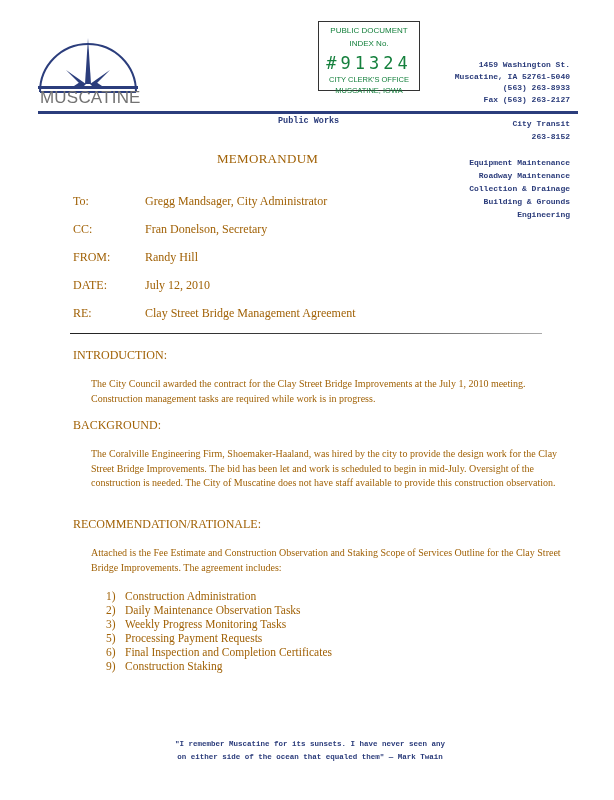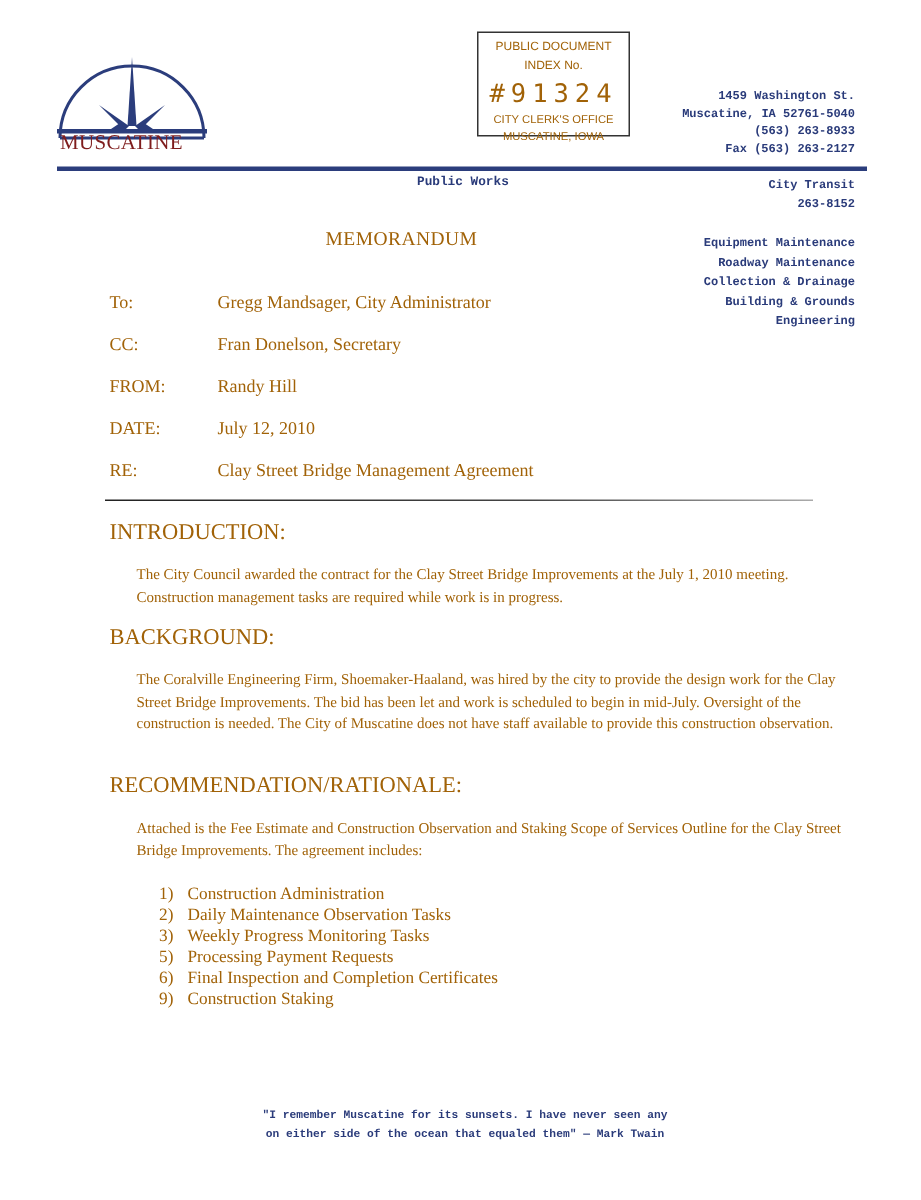--- a/index.html
+++ b/index.html
@@ -3,47 +3,47 @@
 <meta charset="utf-8">
 <style>
   html, body { margin: 0; padding: 0; background: #ffffff; }
   body { width: 614px; height: 800px; position: relative; overflow: hidden; }
   .serif { font-family: "Liberation Serif", "DejaVu Serif", serif; color: #a16207; }
   .brand { font-family: Liberation Mono, monospace; color: #2a3b7a; font-weight: bold; }
   .abs { position: absolute; }
 
   
   .logo { left: 36px; top: 32px; width: 104px; height: 78px; }
-  .logo-word { left: 40px; top: 88px; font-family: Liberation Serif, serif; font-size: 14px; color: #7f1d1d; letter-spacing: 0.2px; }
+  .logo-word { left: 40px; top: 88px; font-family: Liberation Sans, sans-serif; font-size: 17px; color: #737373; letter-spacing: 0.2px; }
 
   
   .header-rule { left: 38px; top: 111px; width: 540px; height: 3px; background: #2b3d7c; }
 
   
-  .stamp { left: 318px; top: 21px; width: 100px; height: 68px; border: 1.5px solid #333; font-family: "Liberation Sans", sans-serif; color: #a16207; text-align: center; }
+  .stamp { left: 318px; top: 21px; width: 100px; height: 68px; border: 1.5px solid #333; font-family: "Liberation Sans", sans-serif; color: #15803d; text-align: center; }
   .stamp .l1 { font-size: 8px; margin-top: 4px; line-height: 9px; }
   .stamp .num { font-size: 17px; letter-spacing: 4px; margin-top: 5px; font-family: "DejaVu Sans Mono", monospace; }
   .stamp .l3 { font-size: 7.5px; line-height: 8px; margin-top: 3px; }
 
   
   .addr { right: 44px; top: 59px; text-align: right; font-size: 8px; line-height: 11.5px; }
 
   .pw { left: 278px; top: 116px; font-size: 8.5px; }
   .transit { right: 44px; top: 118px; text-align: right; font-size: 8px; line-height: 12.5px; }
   .services { right: 44px; top: 156px; text-align: right; font-size: 8px; line-height: 13px; }
 
   .memo-title { left: 217px; top: 151px; font-size: 13px; letter-spacing: 0.3px; }
 
   .hdr-row { left: 73px; font-size: 12px; }
   .hdr-row .lbl { position: absolute; left: 0; width: 70px; }
   .hdr-row .val { position: absolute; left: 72px; white-space: nowrap; }
 
   .rule2 { left: 70px; top: 333px; width: 472px; height: 1px; background: linear-gradient(to right, #222 0%, #444 60%, #aaa 100%); }
 
-  .section { left: 73px; width: 480px; font-size: 15px; line-height: 14.5px; }
+  .section { left: 73px; width: 480px; font-size: 12px; line-height: 14.5px; }
   .para { left: 91px; width: 480px; font-size: 10px; line-height: 14.5px; }
 
   .list { left: 106px; top: 589px; font-size: 11.5px; line-height: 14px; }
   .list .item { white-space: nowrap; }
   .list .n { display: inline-block; width: 19px; }
 
   .quote { left: 150px; top: 738px; width: 320px; text-align: center; font-size: 7.5px; line-height: 12.5px; }
 </style>
 </head>
 <body>

